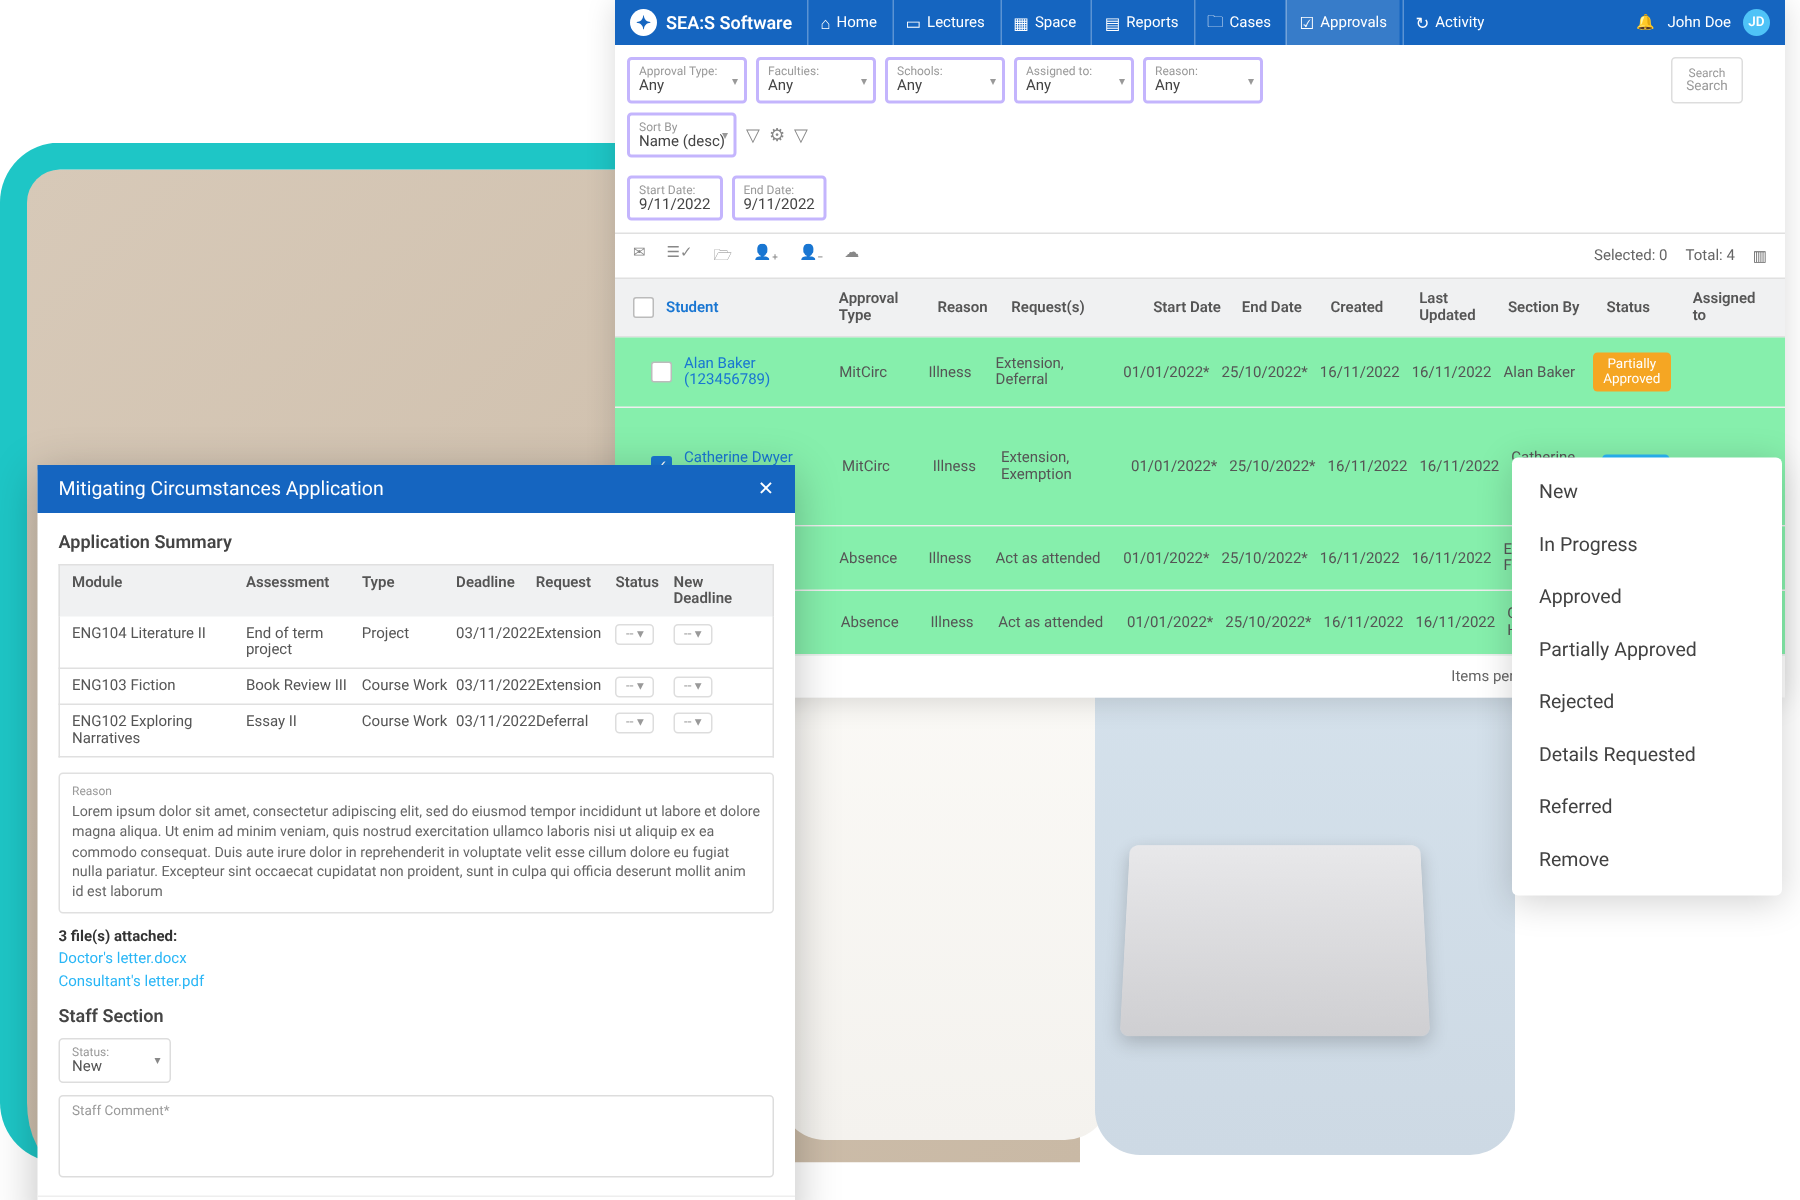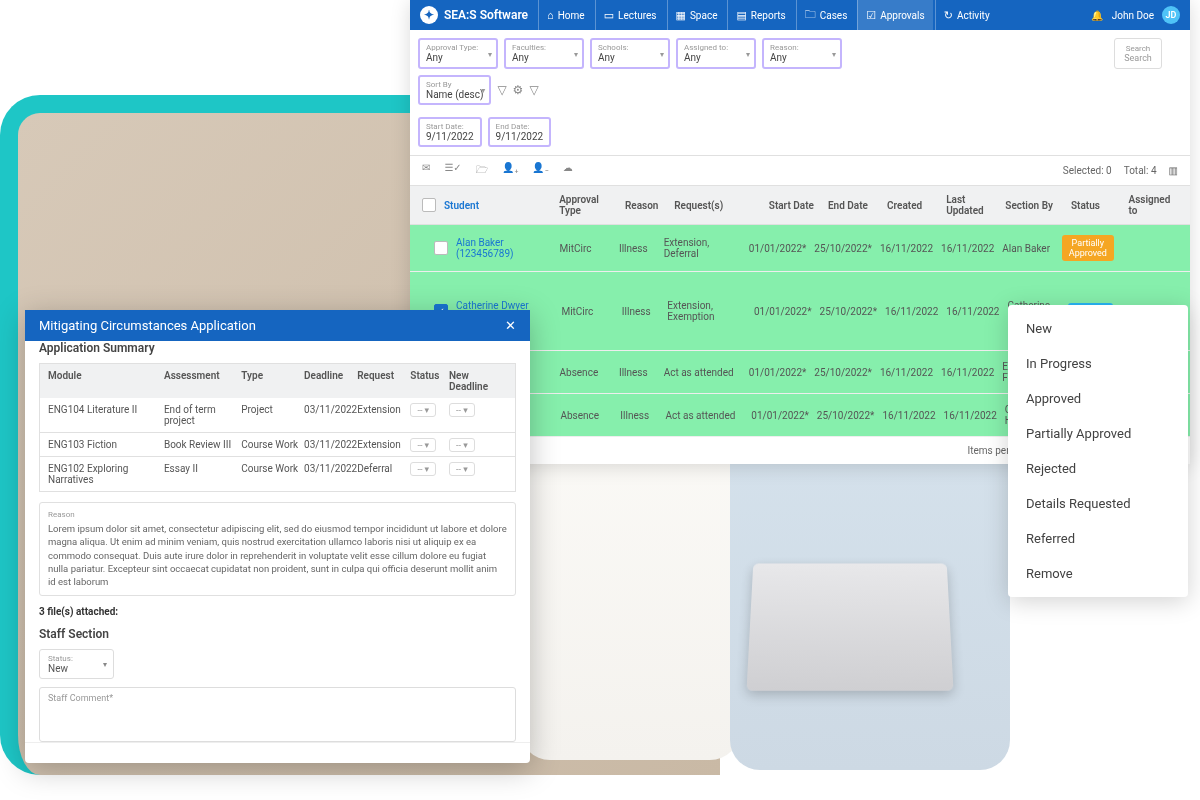--- a/index.html
+++ b/index.html
@@ -42,21 +42,21 @@
 .b-assigned { background:#9e9e9e;margin-top:32px;}
 .pagination { display:flex; justify-content:flex-end; align-items:center; padding:8px 14px; font-size:10px; color:#666; gap:16px; background:#fff;}
 .pag-ctrl { display:flex; gap:10px; color:#888;}
 
 .dropdown { position:absolute; right:12px; top:305px; width:180px; background:#fff; box-shadow:0 4px 24px rgba(0,0,0,.18); border-radius:4px; padding:6px 0;}
 .dd-item { padding:10px 18px; font-size:13px; color:#424242; cursor:pointer;}
 
 .modal { position:absolute; left:25px; top:310px; width:505px; background:#fff; box-shadow:0 6px 30px rgba(0,0,0,.25); border-radius:4px;}
 .modal-head { background:#1565c0; color:#fff; padding:8px 14px; display:flex; align-items:center; font-size:13px;justify-content:flex-end;}
 .modal-close { margin-left:auto; cursor:pointer;}
-.modal-body { padding:0 14px;}
+.modal-body { padding:12px 14px;}
 .section-title { font-size:12px; font-weight:600; margin-bottom:8px; color:#444;}
 .sum-head { display:flex; background:#f0f1f2; padding:6px 8px; font-size:10px; font-weight:600; color:#555; border:1px solid #e0e0e0; border-bottom:none;}
 .sum-row { display:flex; padding:6px 8px; font-size:10px; color:#555; border:1px solid #e0e0e0; border-top:none;}
 .sc-mod { width:120px;}
 .sc-ass { width:80px;}
 .sc-type { width:65px;}
 .sc-dead { width:55px;}
 .sc-req { width:55px;}
 .sc-stat { width:40px;}
 .sc-new { width:60px;}
@@ -303,20 +303,22 @@
         </div>
       </div>
 
     <div class="reason-box">
       <div class="reason-lbl">Reason</div>
       <div>Lorem ipsum dolor sit amet, consectetur adipiscing elit, sed do eiusmod tempor incididunt ut labore et dolore magna aliqua. Ut enim ad minim veniam, quis nostrud exercitation ullamco laboris nisi ut aliquip ex ea commodo consequat. Duis aute irure dolor in reprehenderit in voluptate velit esse cillum dolore eu fugiat nulla pariatur. Excepteur sint occaecat cupidatat non proident, sunt in culpa qui officia deserunt mollit anim id est laborum</div>
     </div>
 
     <div class="attach">
       <b>3 file(s) attached:</b>
+      <a class="attach-link">Doctor's letter.docx</a>
+      <a class="attach-link">Consultant's letter.pdf</a>
     </div>
 
     <div class="staff-sect">
       <div class="section-title">Staff Section</div>
       <div class="status-sel">
         <div style="font-size:8px;color:#999">Status:</div>
         <span>New</span><span class="caret">▾</span>
       </div>
       <div class="comment-box"><span>Staff Comment*</span></div>
     </div>

